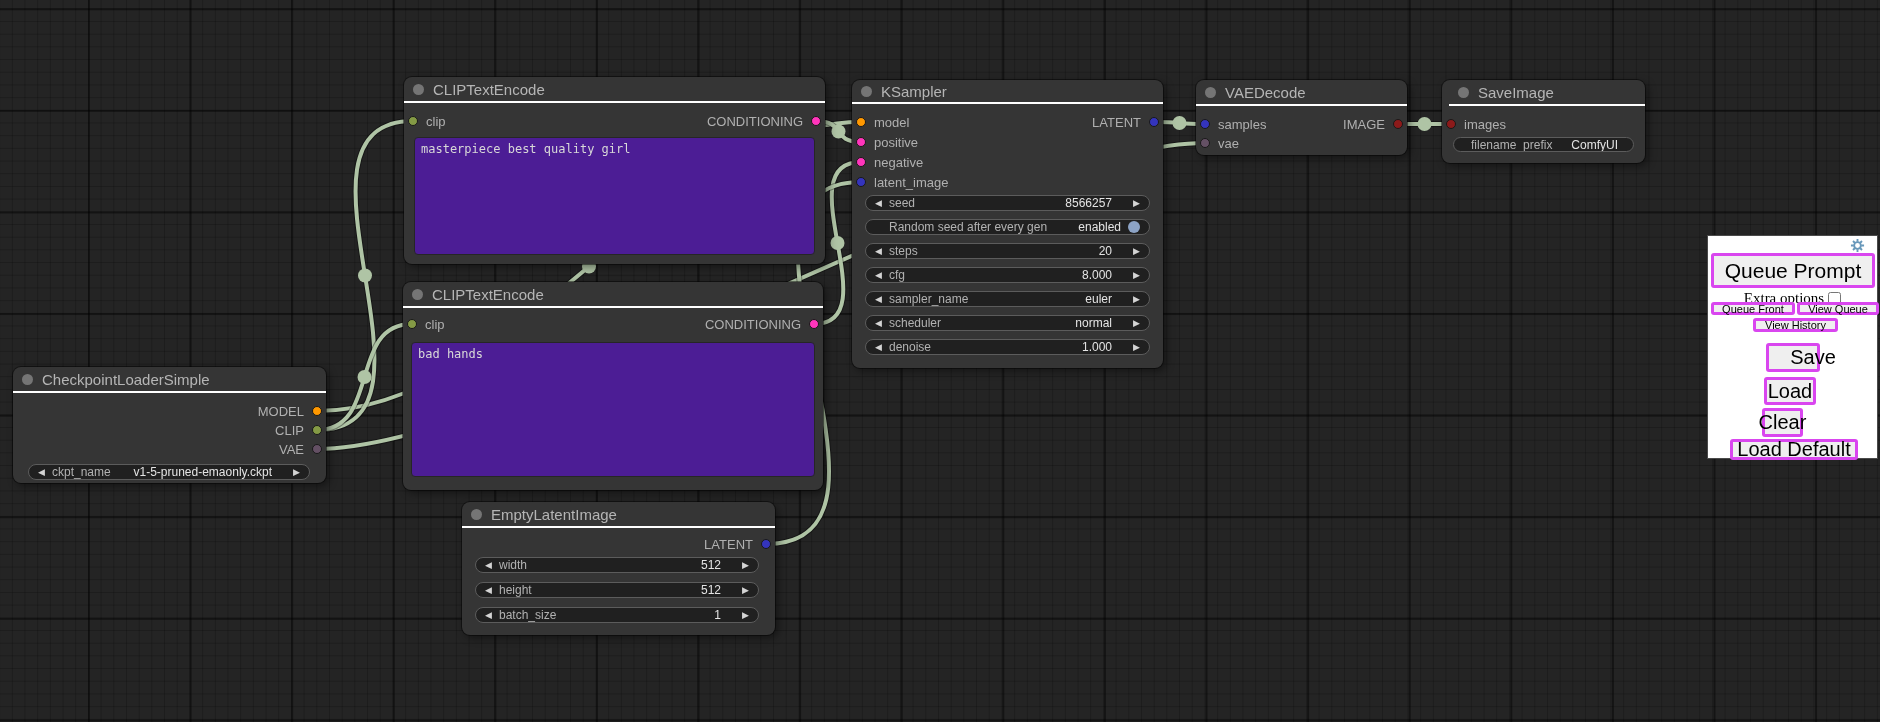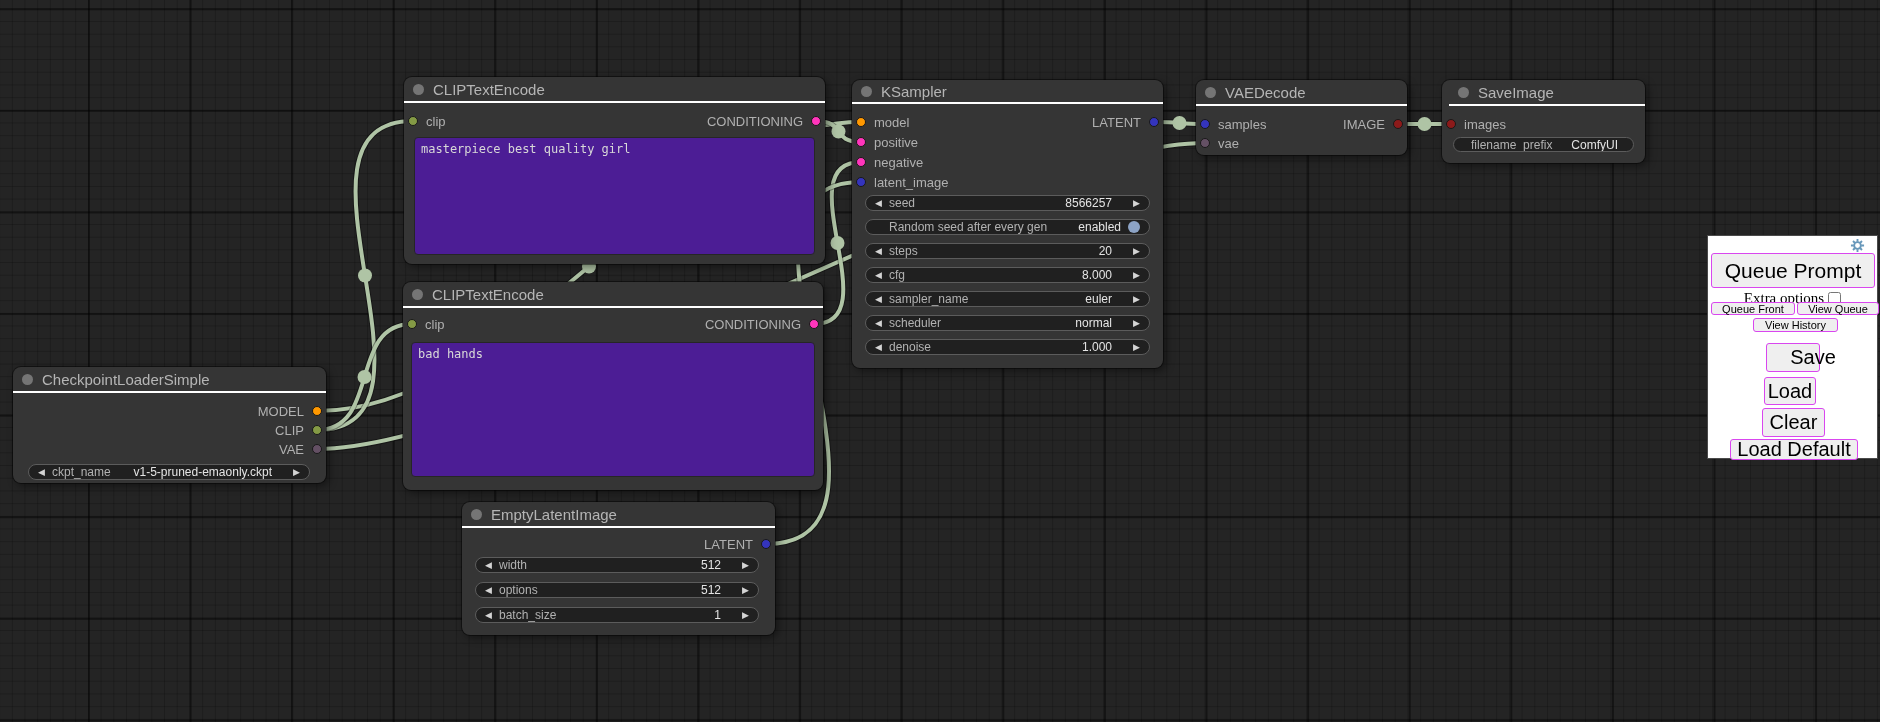--- a/index.html
+++ b/index.html
@@ -66,33 +66,33 @@
 
   
   #queue-panel {
     position:absolute; left:1707px; top:235px; width:171px; height:224px;
     background:#ffffff; z-index:5; color:#000;
     border:1px solid #4a4a4a;
   }
   .q-title { font-family:"Liberation Serif", serif; font-size:16px; text-align:center; margin-top:18px; }
   .q-gear { position:absolute; right:12px; top:2px; width:15px; height:15px; cursor:pointer; }
   .qbtn {
-    position:absolute; background:#efefef; border:1px solid #d946ef; border-radius:3px;
+    position:absolute; background:#efefef; border:3px solid #d946ef; border-radius:3px;
     font-family:"Liberation Sans", sans-serif; color:#000; text-align:left;
     display:flex; align-items:center; justify-content:center; cursor:pointer;
   }
   #btn-queue-prompt { left:3px; top:17px; width:164px; height:35px; font-size:21px; }
   .q-extra { position:absolute; top:54px; left:0; right:0; text-align:center; font-family:"Liberation Serif", serif; font-size:15px; }
   .q-extra input { vertical-align:-2px; margin-left:4px; }
   #btn-queue-front { left:3px;  top:66px; width:84px; height:13px; font-size:11px; }
   #btn-view-queue  { left:89px; top:66px; width:82px; height:13px; font-size:11px; }
   #btn-view-history{ left:45px; top:82px; width:85px; height:14px; font-size:11px; }
   #btn-save  { left:58px; top:107px; width:54px;  height:29px; font-size:20px;padding-left:40px; }
   #btn-load  { left:56px; top:141px; width:52px;  height:28px; font-size:20px; }
-  #btn-clear { left:54px; top:172px; width:63px;  height:29px; font-size:20px; }
+  #btn-clear { left:54px; top:172px; width:41px;  height:29px; font-size:20px; }
   #btn-load-default { left:22px; top:203px; width:128px; height:21px; font-size:20px; }
 </style>
 </head>
 <body>
 
 <div id="canvas">
   <svg id="wires">
       <path d="M 317 411 C 517 411, 661 122, 861 122" fill="none" stroke="rgba(0,0,0,0.35)" stroke-width="6"></path>
       <path d="M 317 411 C 517 411, 661 122, 861 122" fill="none" stroke="#afc4a5" stroke-width="4"></path>
       <circle cx="589" cy="266.5" r="7" fill="#afc4a5"></circle>
@@ -296,21 +296,21 @@
     <div class="widget" style="left:13px;top:55px;width:284px;">
       <span class="w-arrow left">◀</span>
       <span class="w-label">width</span>
       <span class="w-fill"></span>
       <span class="w-value">512</span>
       <span class="w-fill" style="max-width:14px;"></span>
       <span class="w-arrow right">▶</span>
     </div>
     <div class="widget" style="left:13px;top:80px;width:284px;">
       <span class="w-arrow left">◀</span>
-      <span class="w-label">options</span>
+      <span class="w-label">height</span>
       <span class="w-fill"></span>
       <span class="w-value">512</span>
       <span class="w-fill" style="max-width:14px;"></span>
       <span class="w-arrow right">▶</span>
     </div>
     <div class="widget" style="left:13px;top:105px;width:284px;">
       <span class="w-arrow left">◀</span>
       <span class="w-label">batch_size</span>
       <span class="w-fill"></span>
       <span class="w-value">1</span>

